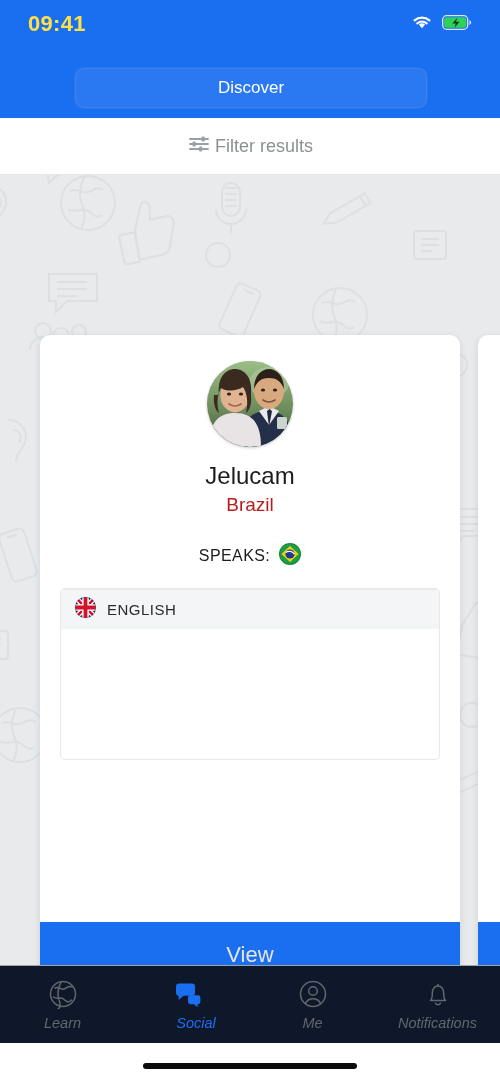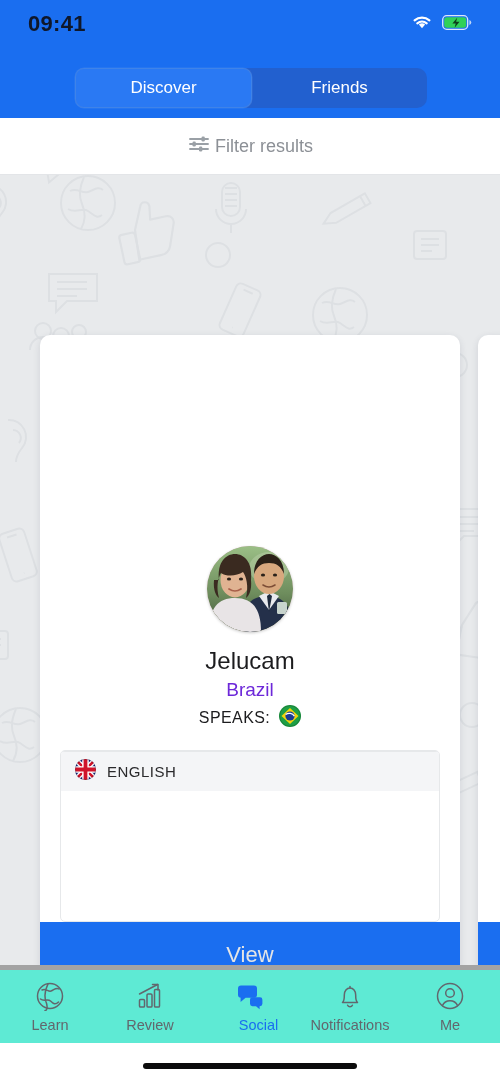--- a/index.html
+++ b/index.html
@@ -15,21 +15,21 @@
   .header {
     position: absolute; top: 0; left: 0; width: 500px; height: 118px;
     background: #1a6ef0;
   }
   .statusbar {
     position: absolute; top: 0; left: 0; width: 500px; height: 48px;
     display: flex; align-items: center; justify-content: space-between;
     padding: 0 28px;
   }
   .status-time {
-    color: #0f172a; font-size: 22px; font-weight: bold; letter-spacing: .3px;
+    color: #fde047; font-size: 22px; font-weight: bold; letter-spacing: .3px;
   }
   .status-icons { display: flex; align-items: center; gap: 9px; }
 
   .segmented {
     position: absolute; left: 75px; top: 68px;
     width: 352px; height: 40px;
     background: #2260cf;
     border-radius: 10px;
     display: flex;
   }
@@ -63,29 +63,29 @@
   
   .card {
     position: absolute; left: 40px; top: 160px;
     width: 420px; height: 652px;
     background: #ffffff;
     border-radius: 10px;
     box-shadow: 0 2px 7px rgba(40,50,70,.13);
     overflow: hidden;
     display: flex; flex-direction: column;
   }
-  .card-inner { flex: 1; padding: 26px 20px 0; display: flex; flex-direction: column; align-items: center; justify-content: flex-end; }
+  .card-inner { flex: 1; padding: 26px 20px 0; display: flex; flex-direction: column; align-items: center; }
   .avatar {
     width: 86px; height: 86px; border-radius: 50%;
     overflow: hidden; position: relative; background: #b7a99a;
     box-shadow: 0 1px 3px rgba(0,0,0,.22);
   }
   .uname { margin-top: 15px; font-size: 24px; color: #1c1c1e; }
-  .ucountry { margin-top: 4px; font-size: 19px; color: #6d28d9; }
-  .speaks-row { margin-top: 4px; display: flex; align-items: center; gap: 9px; }
+  .ucountry { margin-top: 4px; font-size: 19px; color: #b91c1c; }
+  .speaks-row { margin-top: 27px; display: flex; align-items: center; gap: 9px; }
   .speaks-lbl { font-size: 16px; color: #1c1c1e; letter-spacing: .4px; }
 
   .msgbox {
     margin-top: 19px; width: 380px; height: 172px;
     border: 1px solid #e6e8ea; border-radius: 5px;
     background: #ffffff;
     display: flex; flex-direction: column; overflow: hidden;
   }
   .msgtext { flex: 1; padding: 17px 18px; font-size: 19px; color: #1c1c1e; line-height: 1.35; }
   .msgfoot {
@@ -108,22 +108,22 @@
     background: #ffffff; border-radius: 10px;
     box-shadow: 0 2px 7px rgba(40,50,70,.13);
     overflow: hidden; display: flex; flex-direction: column;
   }
   .card-peek .peek-body { flex: 1; }
   .card-peek .peek-btn { height: 65px; background: #1a6ef0; }
 
   
   .tabbar {
     position: absolute; top: 965px; left: 0; width: 500px; height: 78px;
-    background: #5eead4; border-top: 5px solid #a3a3a3;
-    display: flex; align-items: center;
+    background: #0f172a; border-top: 1px solid #a3a3a3;
+    display: flex; align-items: center; font-style: italic;
   }
   .tab {
     flex: 1; display: flex; flex-direction: column; align-items: center; gap: 5px;
     cursor: pointer;
   }
   .tab-label { font-size: 14.5px; color: #62676d; }
   .tab.active .tab-label { color: #1a6ef0; margin-left: 17px; }
   .tab-ico { height: 32px; display: flex; align-items: center; justify-content: center; }
 
   .home-indicator {
@@ -156,23 +156,20 @@
             <path d="M15.2 2.8 L10.4 8.6 h3.3 l-1.1 4.2 4.9 -6 h-3.4 Z" fill="#0d3f1b"></path>
             <path d="M27.4 5 v5 a2.6 2.6 0 0 0 0 -5 Z" fill="#bed6f7"></path>
           </svg>
         </span>
       </div>
     </div>
 
     <div class="segmented">
       <div class="seg active">
         <span>Discover</span>
-      </div>
-      <div class="seg">
-        <span>Friends</span>
       </div>
     </div>
   </div>
 
   <div class="filterbar">
     <span>
       <svg width="24" height="20" viewBox="0 0 24 20">
         <g stroke="#9aa0a6" stroke-width="1.9" stroke-linecap="round">
           <line x1="3" y1="5" x2="21" y2="5"></line>
           <line x1="3" y1="10" x2="21" y2="10"></line>
@@ -380,60 +377,48 @@
     <div class="tab">
       <span class="tab-ico">
         <svg width="30" height="30" viewBox="0 0 30 30">
           <circle cx="15" cy="15" r="12.5" fill="none" stroke="#62676d" stroke-width="1.5"></circle>
           <path d="M7 9 c4 -2 6 2 9 1 s5 -4 8 -2 M5.5 18 c4 3 7 -1 10 2 s5 4 8 1 M13 2.8 c-3 6 -4 12 -2 18 2 5 1 9 -1 8.6" fill="none" stroke="#62676d" stroke-width="1.5" stroke-linecap="round"></path>
         </svg>
       </span>
       <span class="tab-label">Learn</span>
     </div>
 
-    <div class="tab">
-      <span class="tab-ico">
-        <svg width="30" height="30" viewBox="0 0 30 30">
-          <rect x="4.5" y="18.5" width="5" height="7.5" rx="1.1" fill="none" stroke="#62676d" stroke-width="1.5"></rect>
-          <rect x="12" y="13" width="5" height="13" rx="1.1" fill="none" stroke="#62676d" stroke-width="1.5"></rect>
-          <rect x="19.5" y="8.5" width="5" height="17.5" rx="1.1" fill="none" stroke="#62676d" stroke-width="1.5"></rect>
-          <path d="M4.5 13 L22.5 3.5" fill="none" stroke="#62676d" stroke-width="1.5" stroke-linecap="round"></path>
-          <path d="M17.5 3.5 h5.5 v5.5" fill="none" stroke="#62676d" stroke-width="1.5" stroke-linecap="round" stroke-linejoin="round"></path>
-        </svg>
-      </span>
-      <span class="tab-label">Review</span>
-    </div>
 
     <div class="tab active">
       <span class="tab-ico">
         <svg width="30" height="30" viewBox="0 0 30 30">
           <path d="M3 7.4 a3 3 0 0 1 3 -3 h13 a3 3 0 0 1 3 3 v6.4 a3 3 0 0 1 -3 3 h-8.4 L5.6 21 v-4.2 h0.4 a3 3 0 0 1 -3 -3 Z" fill="#1a6ef0"></path>
           <path d="M17.4 16.3 h7.6 a2.4 2.4 0 0 1 2.4 2.4 v4.1 a2.4 2.4 0 0 1 -2.4 2.4 h-0.4 v3.1 l-3.6 -3.1 h-3.6 a2.4 2.4 0 0 1 -2.4 -2.4 v-4.1 a2.4 2.4 0 0 1 2.4 -2.4 Z" fill="#1a6ef0"></path>
         </svg>
       </span>
       <span class="tab-label">Social</span>
+    </div>
+
+    <div class="tab">
+      <span class="tab-ico">
+        <svg width="30" height="30" viewBox="0 0 30 30">
+          <circle cx="15" cy="15" r="12.5" fill="none" stroke="#62676d" stroke-width="1.5"></circle>
+          <circle cx="15" cy="12" r="4.3" fill="none" stroke="#62676d" stroke-width="1.5"></circle>
+          <path d="M7.4 24.6 a8.3 8.3 0 0 1 15.2 0" fill="none" stroke="#62676d" stroke-width="1.5" stroke-linecap="round"></path>
+        </svg>
+      </span>
+      <span class="tab-label">Me</span>
     </div>
 
     <div class="tab">
       <span class="tab-ico">
         <svg width="30" height="30" viewBox="0 0 30 30">
           <path d="M7.5 21.5 c2 -2 1.8 -4.4 1.8 -7.6 0 -3.8 2.4 -6.8 5.7 -6.8 s5.7 3 5.7 6.8 c0 3.2 -0.2 5.6 1.8 7.6 Z" fill="none" stroke="#62676d" stroke-width="1.5" stroke-linejoin="round"></path>
           <path d="M12.6 24.2 a2.6 2.6 0 0 0 4.8 0" fill="none" stroke="#62676d" stroke-width="1.5" stroke-linecap="round"></path>
           <path d="M15 7.1 V5.4" fill="none" stroke="#62676d" stroke-width="1.5" stroke-linecap="round"></path>
         </svg>
       </span>
       <span class="tab-label">Notifications</span>
     </div>
-
-    <div class="tab">
-      <span class="tab-ico">
-        <svg width="30" height="30" viewBox="0 0 30 30">
-          <circle cx="15" cy="15" r="12.5" fill="none" stroke="#62676d" stroke-width="1.5"></circle>
-          <circle cx="15" cy="12" r="4.3" fill="none" stroke="#62676d" stroke-width="1.5"></circle>
-          <path d="M7.4 24.6 a8.3 8.3 0 0 1 15.2 0" fill="none" stroke="#62676d" stroke-width="1.5" stroke-linecap="round"></path>
-        </svg>
-      </span>
-      <span class="tab-label">Me</span>
-    </div>
   </div>
 
   <div class="home-indicator"></div>
 </div>
 
 </body></html>

